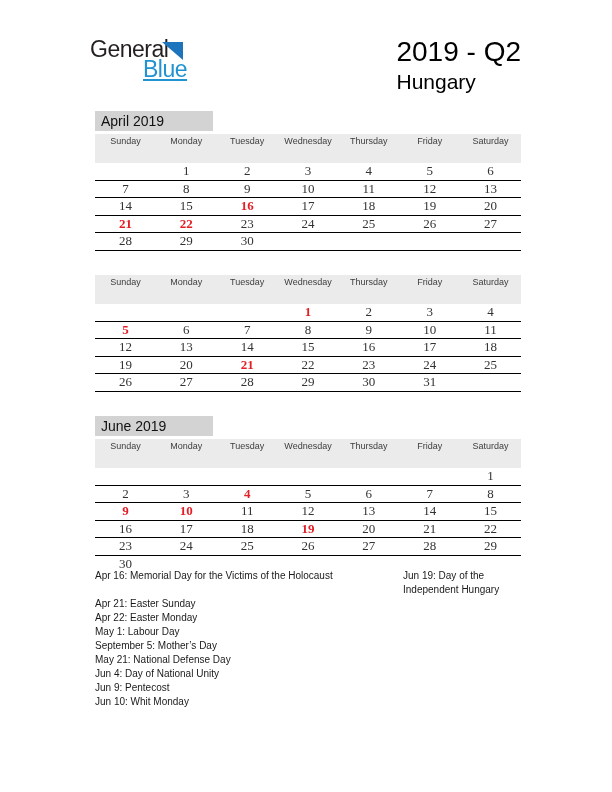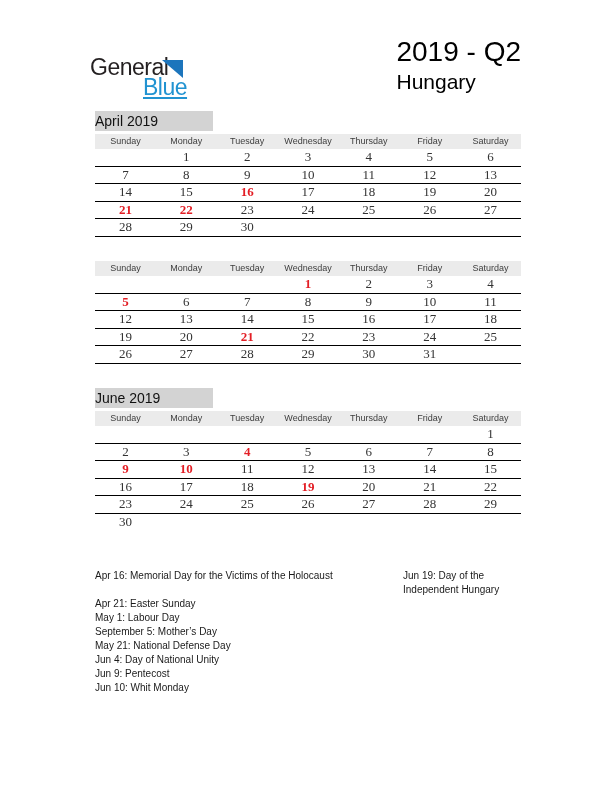--- a/index.html
+++ b/index.html
@@ -8,21 +8,21 @@
 
   .page {
     position: relative;
     width: 612px;
     height: 792px;
     background: #ffffff;
     overflow: hidden;
   }
 
   
-  .logo { position: absolute; left: 90px; top: 54px; width: 120px; height: 48px; }
+  .logo { position: absolute; left: 90px; top: 36px; width: 120px; height: 48px; }
   .logo-general {
     position: absolute; left: 0; top: 0;
     font-size: 23px; letter-spacing: -0.5px;
     color: var(--logo-general, #231f20);
   }
   .logo-triangle { position: absolute; left: 72px; top: 6px; width: 21px; height: 18px; }
   .logo-triangle polygon { fill: var(--logo-triangle, #1c75bc); }
   .logo-blue {
     position: absolute; left: 53px; top: 20px;
     font-size: 23px; letter-spacing: -0.5px;
@@ -33,25 +33,25 @@
   
   .header-right { position: absolute; top: 36px; right: 91px; text-align: left; }
   .quarter-title { font-size: 28px; line-height: 32px; color: #000000; }
   .country { font-size: 21px; line-height: 19px; margin-top: 4px; color: #000000; }
 
   
   .months { position: absolute; left: 95px; top: 111px; width: 426px; }
   .month-block { margin-bottom: 24.5px; }
   .month-title {
     width: 118px; height: 20px; line-height: 20px;
-    margin-bottom: 3px;
+    padding-left: 6px; margin-bottom: 3px;
     background: var(--month-title-bg, #d3d3d3);
     font-size: 14px; color: #111111;
   }
-  .weekday-row { display: flex; height: 15px; background: var(--weekday-bg, #ebebeb); }
+  .weekday-row { display: flex; height: 29px; background: var(--weekday-bg, #ebebeb); }
   .weekday-cell {
     flex: 1; text-align: center;
     font-size: 9px; line-height: 15px; color: #3d3d3d;
   }
   .week-row { display: flex; height: 17.5px; border-bottom: 1.5px solid var(--grid-line, #000000); }
   .month-block:last-child .week-row:last-child { border-bottom: none; }
   .day-cell {
     flex: 1; text-align: center;
     font-family: "Liberation Serif", "DejaVu Serif", serif;
     font-size: 13px; line-height: 16px;
@@ -270,20 +270,23 @@
 
   <div class="holidays">
       <div class="holiday-row">
         <div class="holiday-left">Apr 16: Memorial Day for the Victims of the Holocaust</div>
         <div class="holiday-right">Jun 19: Day of the Independent Hungary</div>
       </div>
       <div class="holiday-row">
         <div class="holiday-left">Apr 21: Easter Sunday</div>
       </div>
       <div class="holiday-row">
+        <div class="holiday-left">Apr 22: Easter Monday</div>
+      </div>
+      <div class="holiday-row">
         <div class="holiday-left">May 1: Labour Day</div>
       </div>
       <div class="holiday-row">
         <div class="holiday-left">September 5: Mother’s Day</div>
       </div>
       <div class="holiday-row">
         <div class="holiday-left">May 21: National Defense Day</div>
       </div>
       <div class="holiday-row">
         <div class="holiday-left">Jun 4: Day of National Unity</div>

